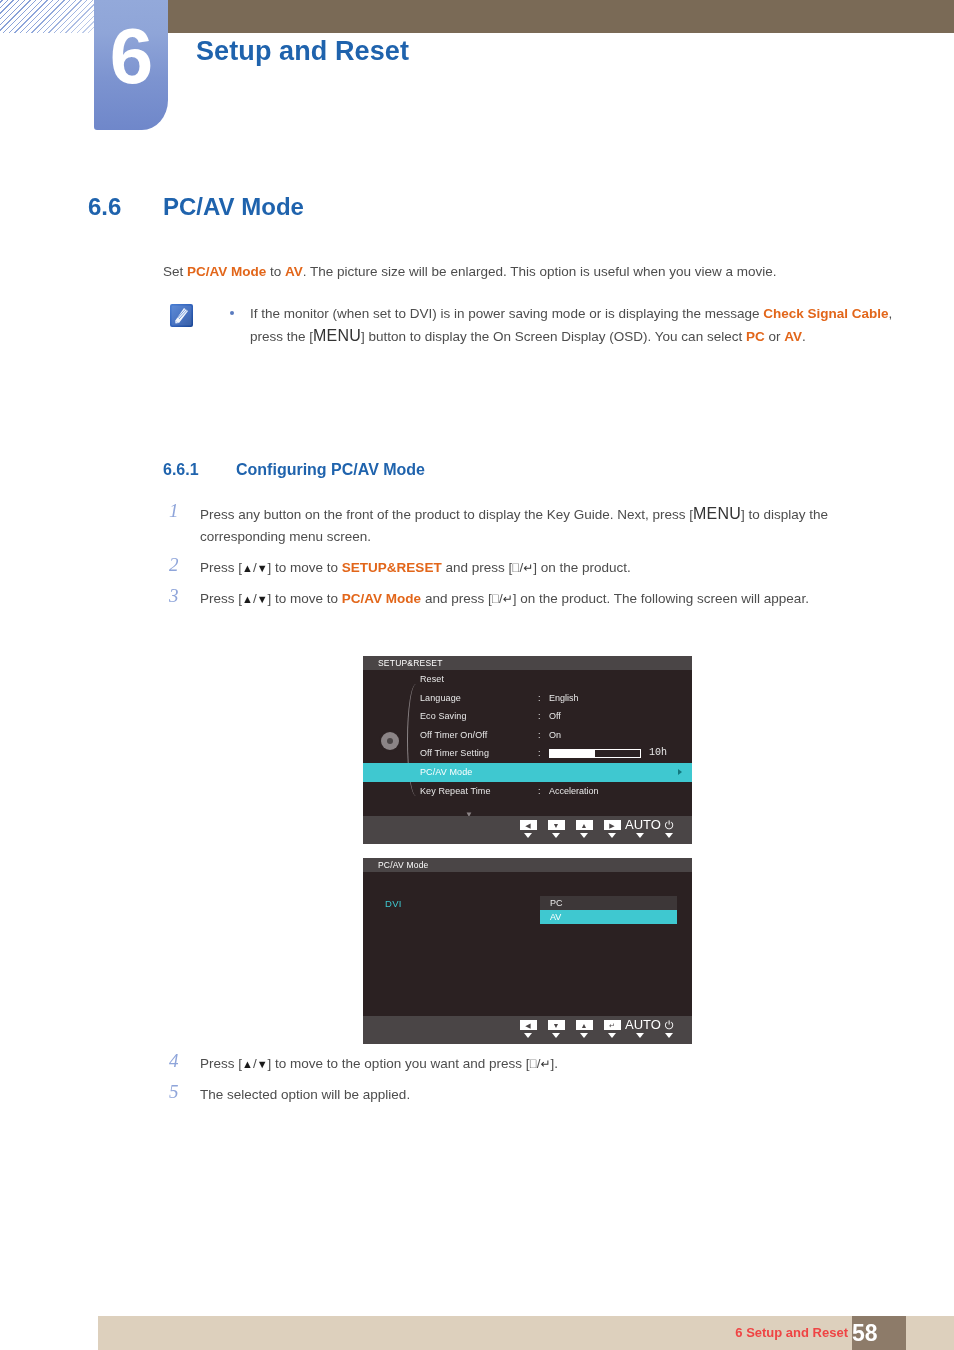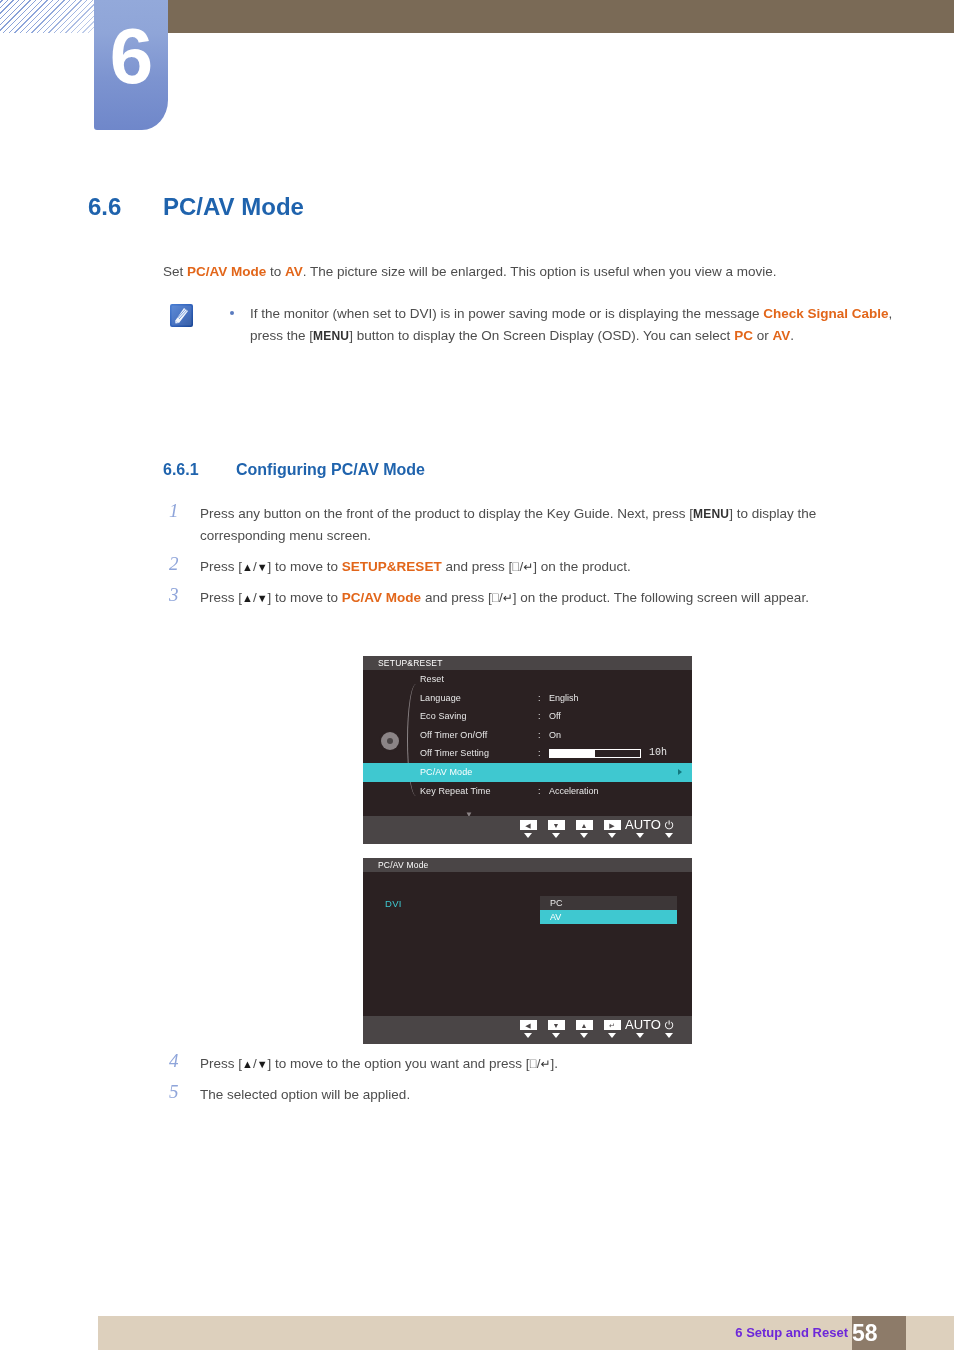--- a/index.html
+++ b/index.html
@@ -165,22 +165,22 @@
     font-family: "Liberation Serif", serif;
   }
   .steps2 {
     position: absolute;
     left: 163px; top: 1053px;
     width: 732px;
   }
 
   
   .keycap {
-    font-size: 12px;
-    font-weight: bold;
+    font-size: 16px;
+    font-weight: normal;
     letter-spacing: 0.2px;
     color: #333;
     margin-top: 20px;
   }
   .tri { font-size: 11px; color: #1a1a1a; }
   .boxglyph {
     display: inline-block;
     font-size: 12px;
     color: #333;
     transform: translateY(0px);
@@ -392,21 +392,21 @@
     left: 98px; top: 1316px;
     width: 856px;
     height: 34px;
     background: #ddd0bd;
   }
   .footer-text {
     position: absolute;
     right: 106px; top: 1325px;
     font-size: 13px;
     font-weight: bold;
-    color: #6d28d9;
+    color: #ef4444;
   }
   .footer-page {
     position: absolute;
     left: 852px; top: 1316px;
     width: 54px;
     height: 34px;
     background: #8d7b69;
     color: #ffffff;
     font-size: 23px;
     font-weight: bold;
@@ -415,20 +415,21 @@
 </style>
 </head>
 <body>
 
 <div class="header">
   <div class="hatch"></div>
   <div class="brownbar"></div>
   <div class="chap-tab">
     <div class="chap-num">6</div>
   </div>
+  <div class="chap-title">Setup and Reset</div>
 </div>
 
 <div class="h2-num">6.6</div>
 <div class="h2-text">PC/AV Mode</div>
 
 <div class="intro">
   <span>Set </span><span class="or">PC/AV Mode</span><span> to </span><span class="or">AV</span><span>. The picture size will be enlarged. This option is useful when you view a movie.</span>
 </div>
 
 <div class="note-icon">

